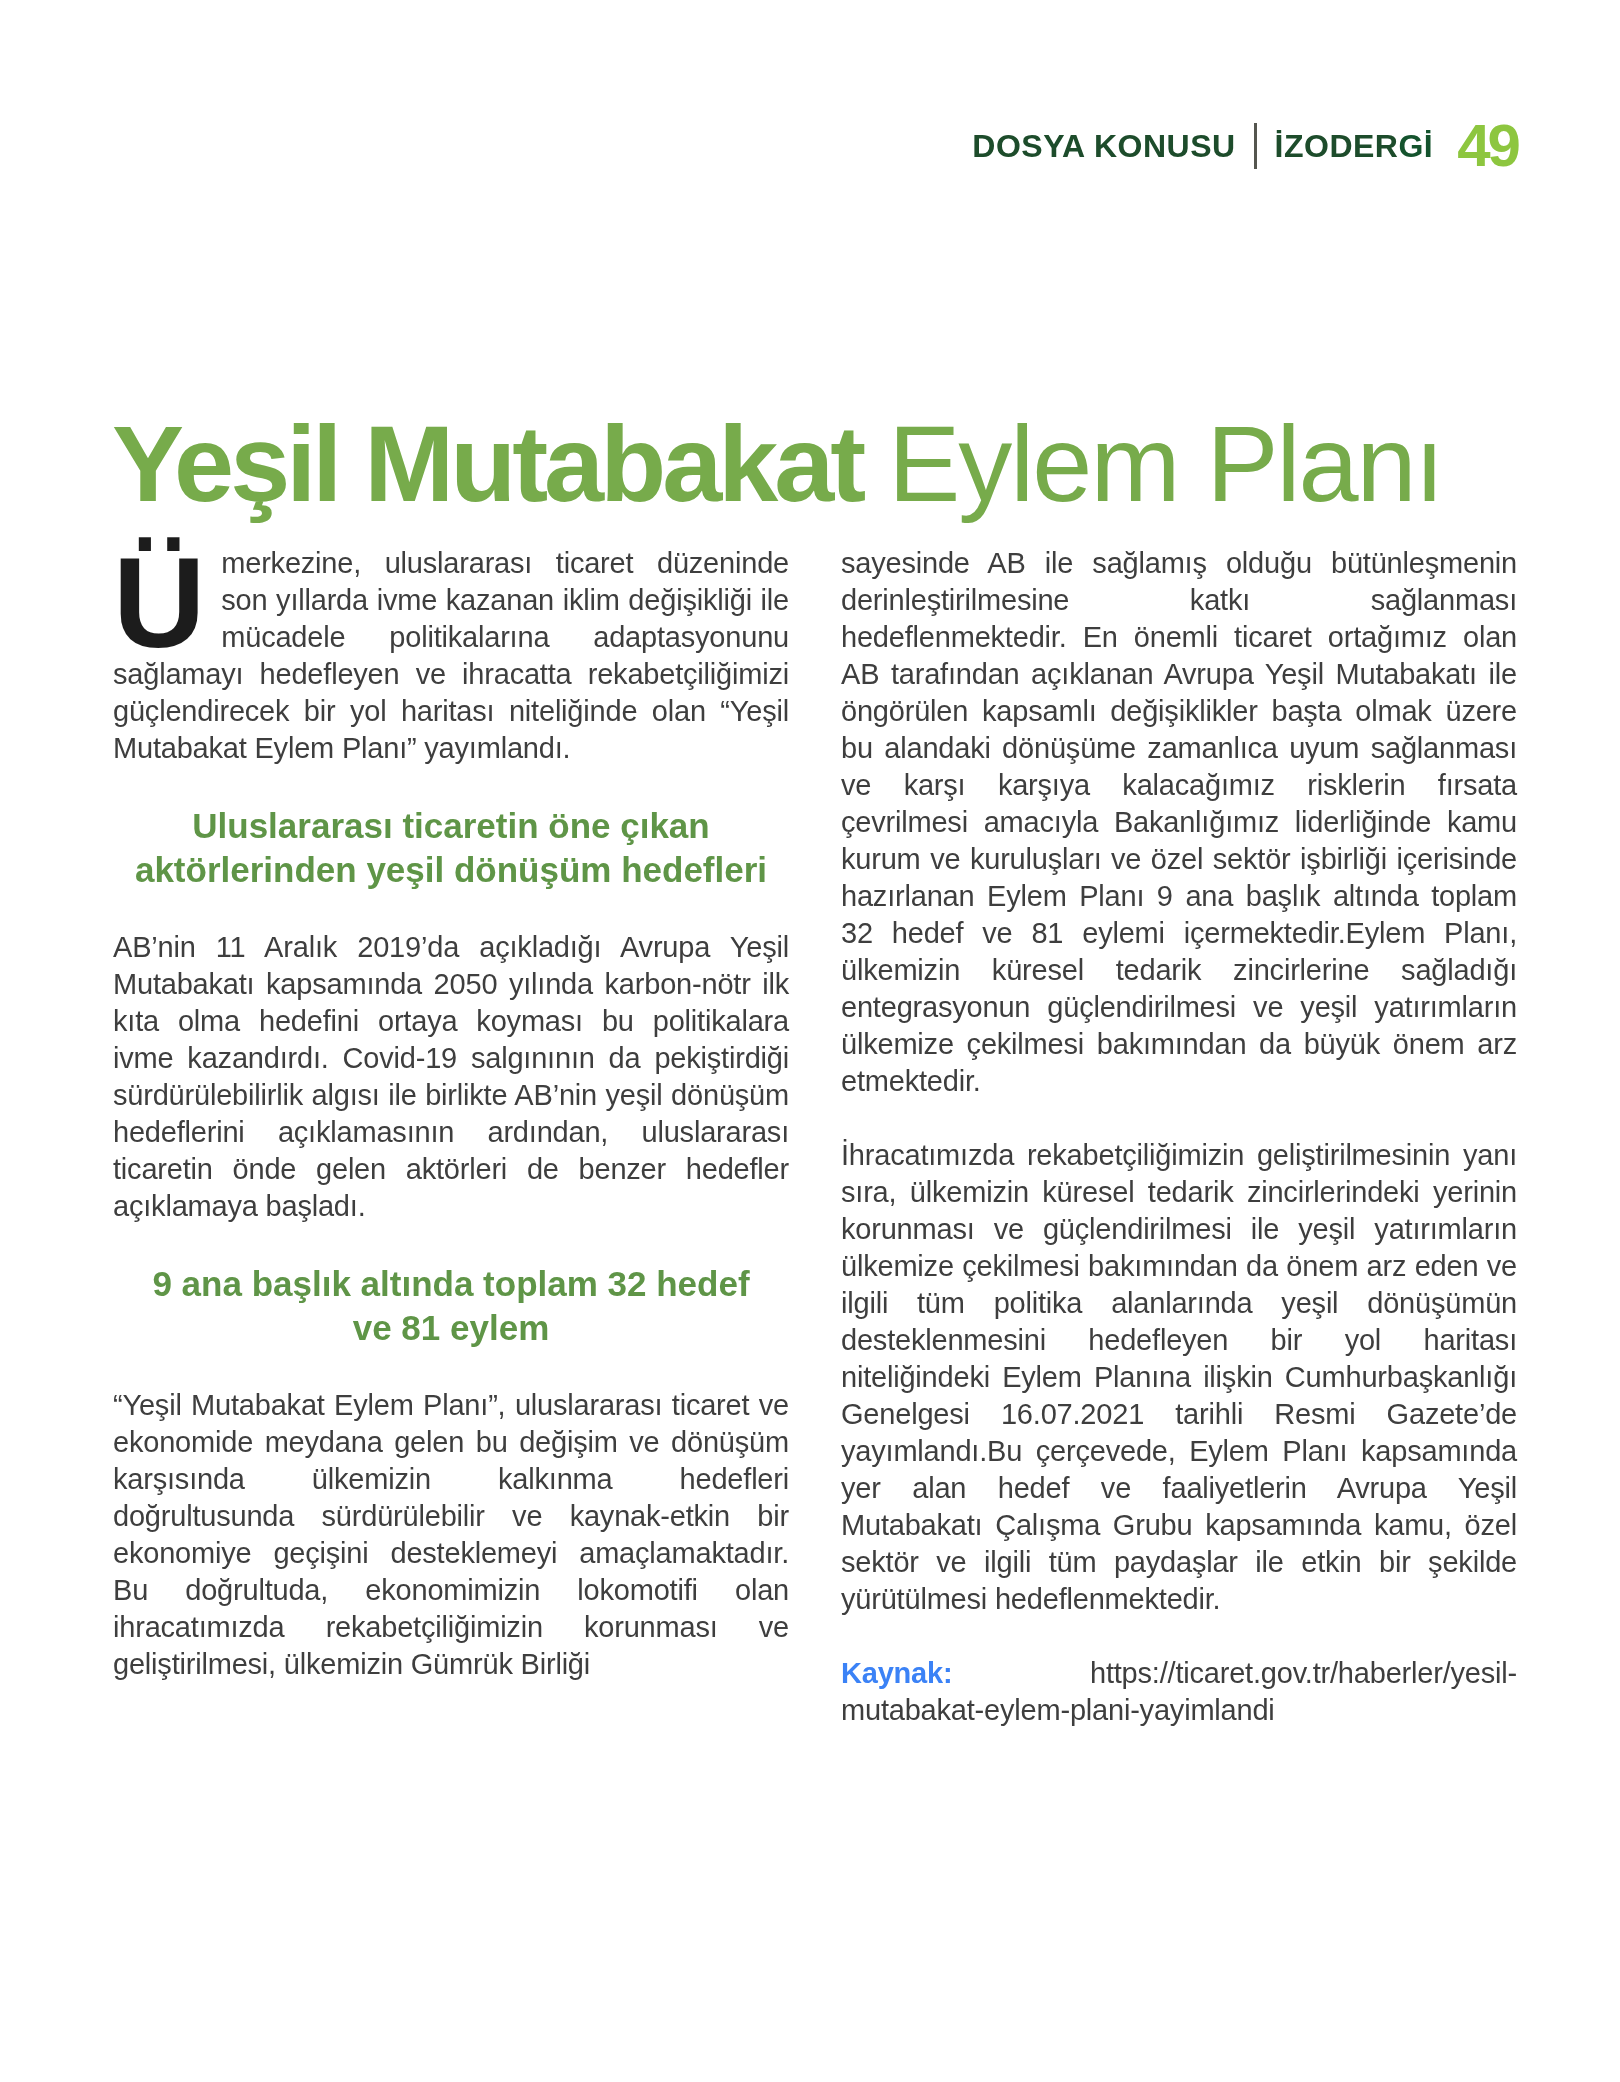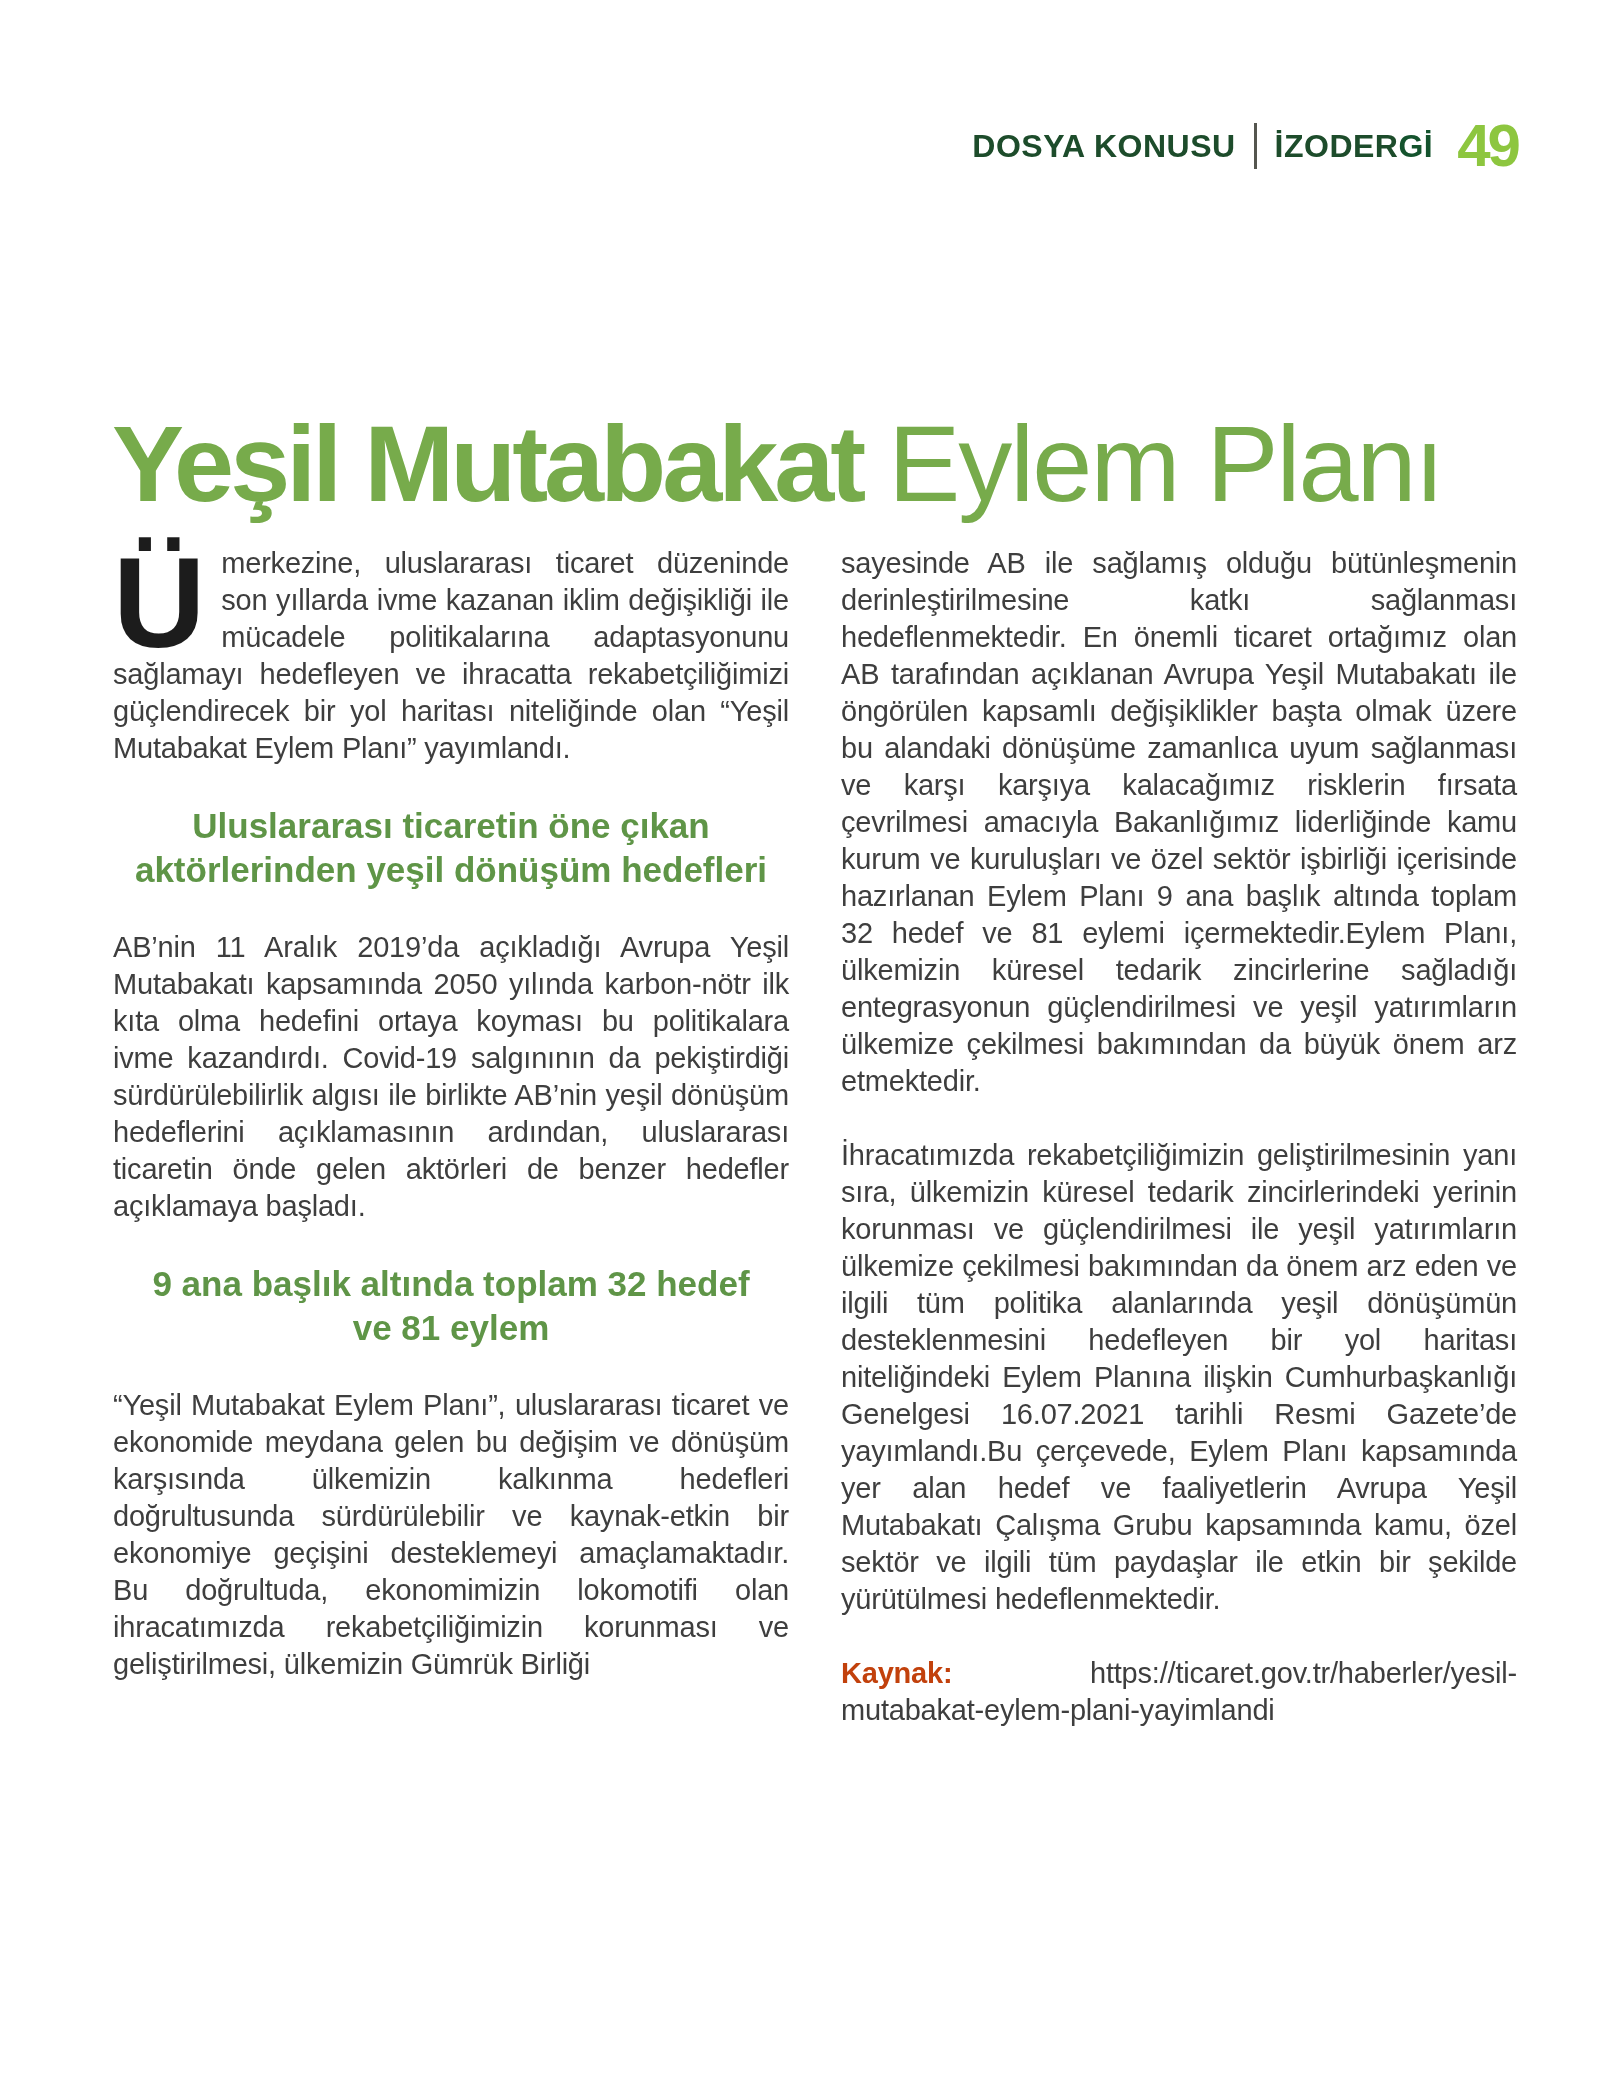--- a/index.html
+++ b/index.html
@@ -110,21 +110,21 @@
     line-height: 96px;
     font-weight: 700;
     color: #1c1c1c;
     margin: 10px 16px 2px 0;
   }
   .source-line {
     margin-top: 37px;
   }
   .source-label {
     font-weight: 700;
-    color: #c2410c;
+    color: #3b82f6;
   }
 </style>
 </head>
 <body>
 
 <header class="page-header">
   <span class="section-label">DOSYA KONUSU</span>
   <span class="header-divider"></span>
   <span class="magazine-logo"><span class="logo-primary">İZODER</span><span class="logo-secondary">Gİ</span></span>
   <span class="page-number">49</span>

